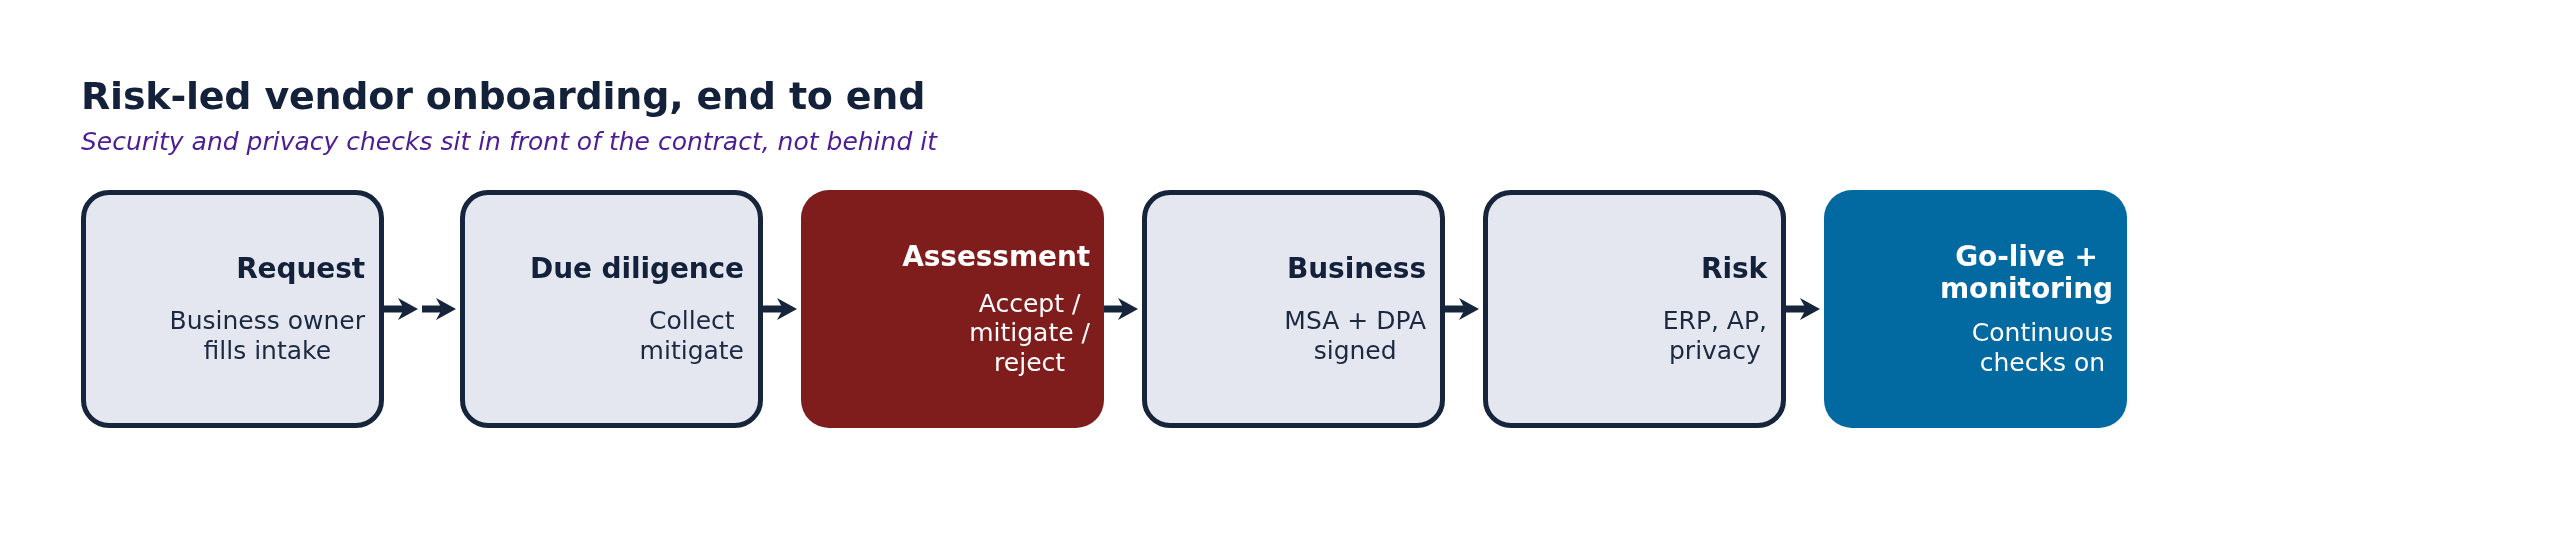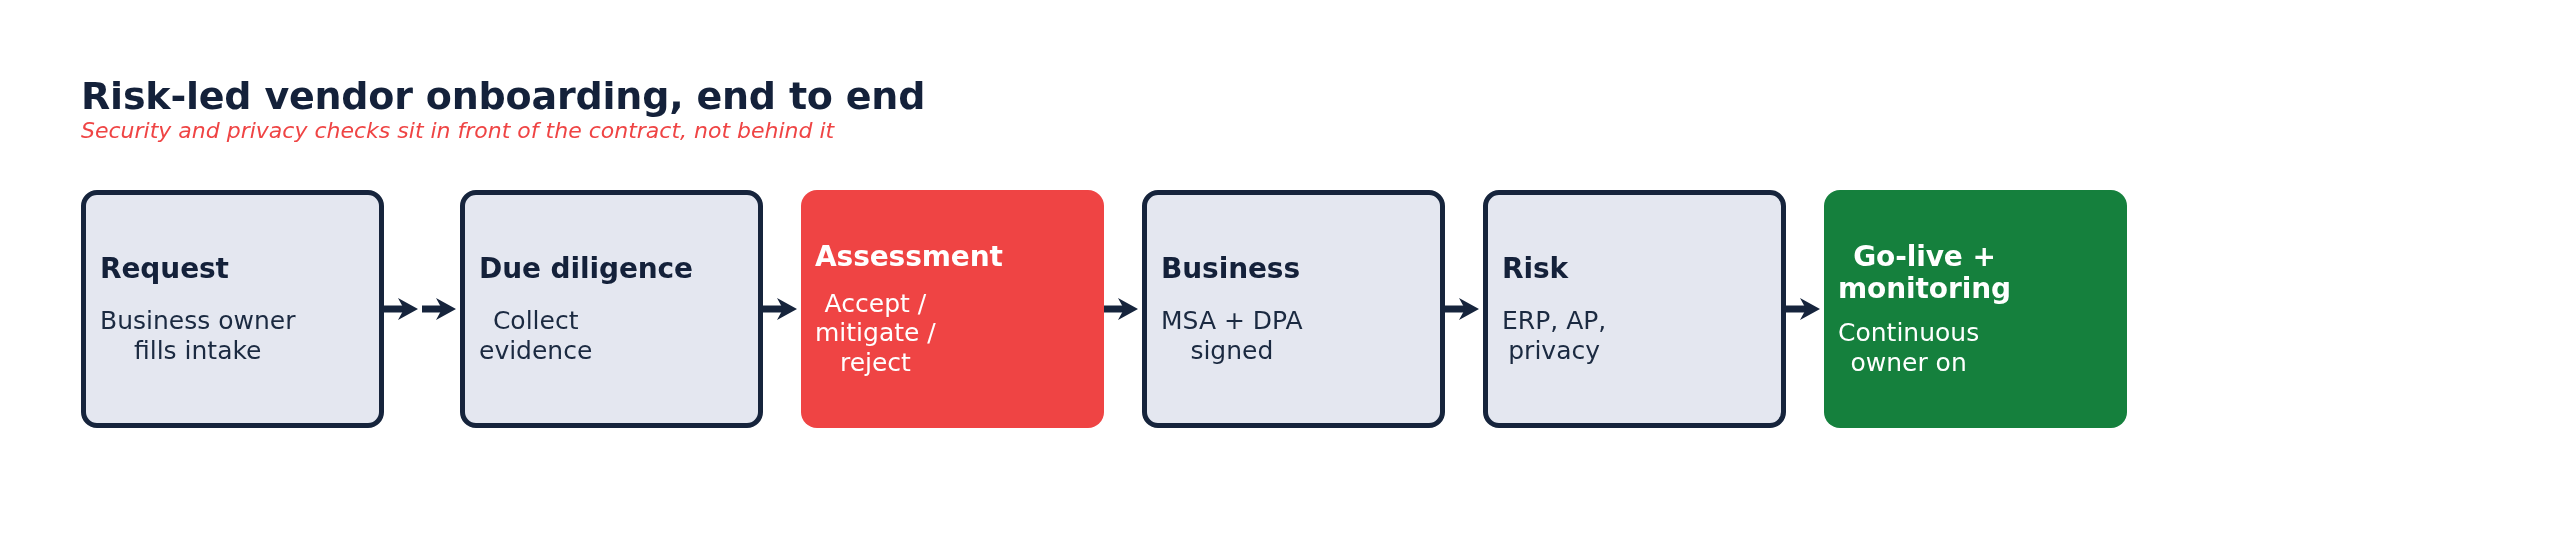--- a/index.html
+++ b/index.html
@@ -32,72 +32,73 @@
   }
   #diagram-title {
     font-size: 38px;
     font-weight: 700;
     color: #14213A;
     letter-spacing: -0.2px;
     line-height: 1.12;
     white-space: nowrap;
   }
   #diagram-subtitle {
-    font-size: 22px;
+    margin-top: 10px;
+    font-size: 25px;
     font-style: italic;
     font-weight: 400;
-    color: #ef4444;
+    color: #4c1d95;
     line-height: 1.15;
     white-space: nowrap;
   }
 
   
   #flow-row {
     position: absolute;
     left: 81px;
     top: 190px;
     height: 238px;
     display: flex;
     flex-direction: row;
     align-items: center;
   }
 
   .stage-node {
     box-sizing: border-box;
     width: 303px;
     height: 238px;
-    border-radius: 16px;
+    border-radius: 28px;
     display: flex;
     flex-direction: column;
-    align-items: flex-start;
+    align-items: flex-end;
     justify-content: center;
     padding: 10px 14px;
     text-align: center;
     flex: 0 0 auto;
   }
 
   
   .stage-node.neutral {
     background: #E4E7F0;
     border: 5px solid #16243C;
   }
   .stage-node.neutral .stage-title { color: #14213A; }
   .stage-node.neutral .stage-desc  { color: #1B2A41; }
 
   
   .stage-node.accent {
-    background: #ef4444;
+    background: #7f1d1d;
     border: none;
   }
   .stage-node.accent .stage-title { color: #FFFFFF; }
   .stage-node.accent .stage-desc  { color: #FFFFFF; }
 
   
   .stage-node.success {
-    background: #15803d;
+    background: #0369a1;
     border: none;
   }
   .stage-node.success .stage-title { color: #FFFFFF; }
   .stage-node.success .stage-desc  { color: #FFFFFF; }
 
   .stage-title {
     font-size: 28px;
     font-weight: 700;
     line-height: 1.13;
     letter-spacing: -0.1px;
@@ -148,21 +149,21 @@
       </div>
       <div class="flow-arrow">
         <svg width="38" height="32" viewBox="0 0 38 32" aria-hidden="true">
           <path d="M0 16 H20" stroke="#16243C" stroke-width="7" fill="none"></path>
           <path d="M14 5 L34 16 L14 27 L20 16 Z" fill="#16243C"></path>
         </svg>
       </div>
       <div class="stage-node neutral">
         <div class="stage-title">Due diligence</div>
         <div class="stage-desc">Collect
-evidence</div>
+mitigate</div>
       </div>
       <div class="flow-arrow">
         <svg width="38" height="32" viewBox="0 0 38 32" aria-hidden="true">
           <path d="M0 16 H20" stroke="#16243C" stroke-width="7" fill="none"></path>
           <path d="M14 5 L34 16 L14 27 L20 16 Z" fill="#16243C"></path>
         </svg>
       </div>
       <div class="stage-node accent">
         <div class="stage-title">Assessment</div>
         <div class="stage-desc">Accept /
@@ -194,18 +195,18 @@
       <div class="flow-arrow">
         <svg width="38" height="32" viewBox="0 0 38 32" aria-hidden="true">
           <path d="M0 16 H20" stroke="#16243C" stroke-width="7" fill="none"></path>
           <path d="M14 5 L34 16 L14 27 L20 16 Z" fill="#16243C"></path>
         </svg>
       </div>
       <div class="stage-node success">
         <div class="stage-title">Go-live +
 monitoring</div>
         <div class="stage-desc">Continuous
-owner on</div>
+checks on</div>
       </div>
     </div>
 
 </div>
 
 
 </body></html>

